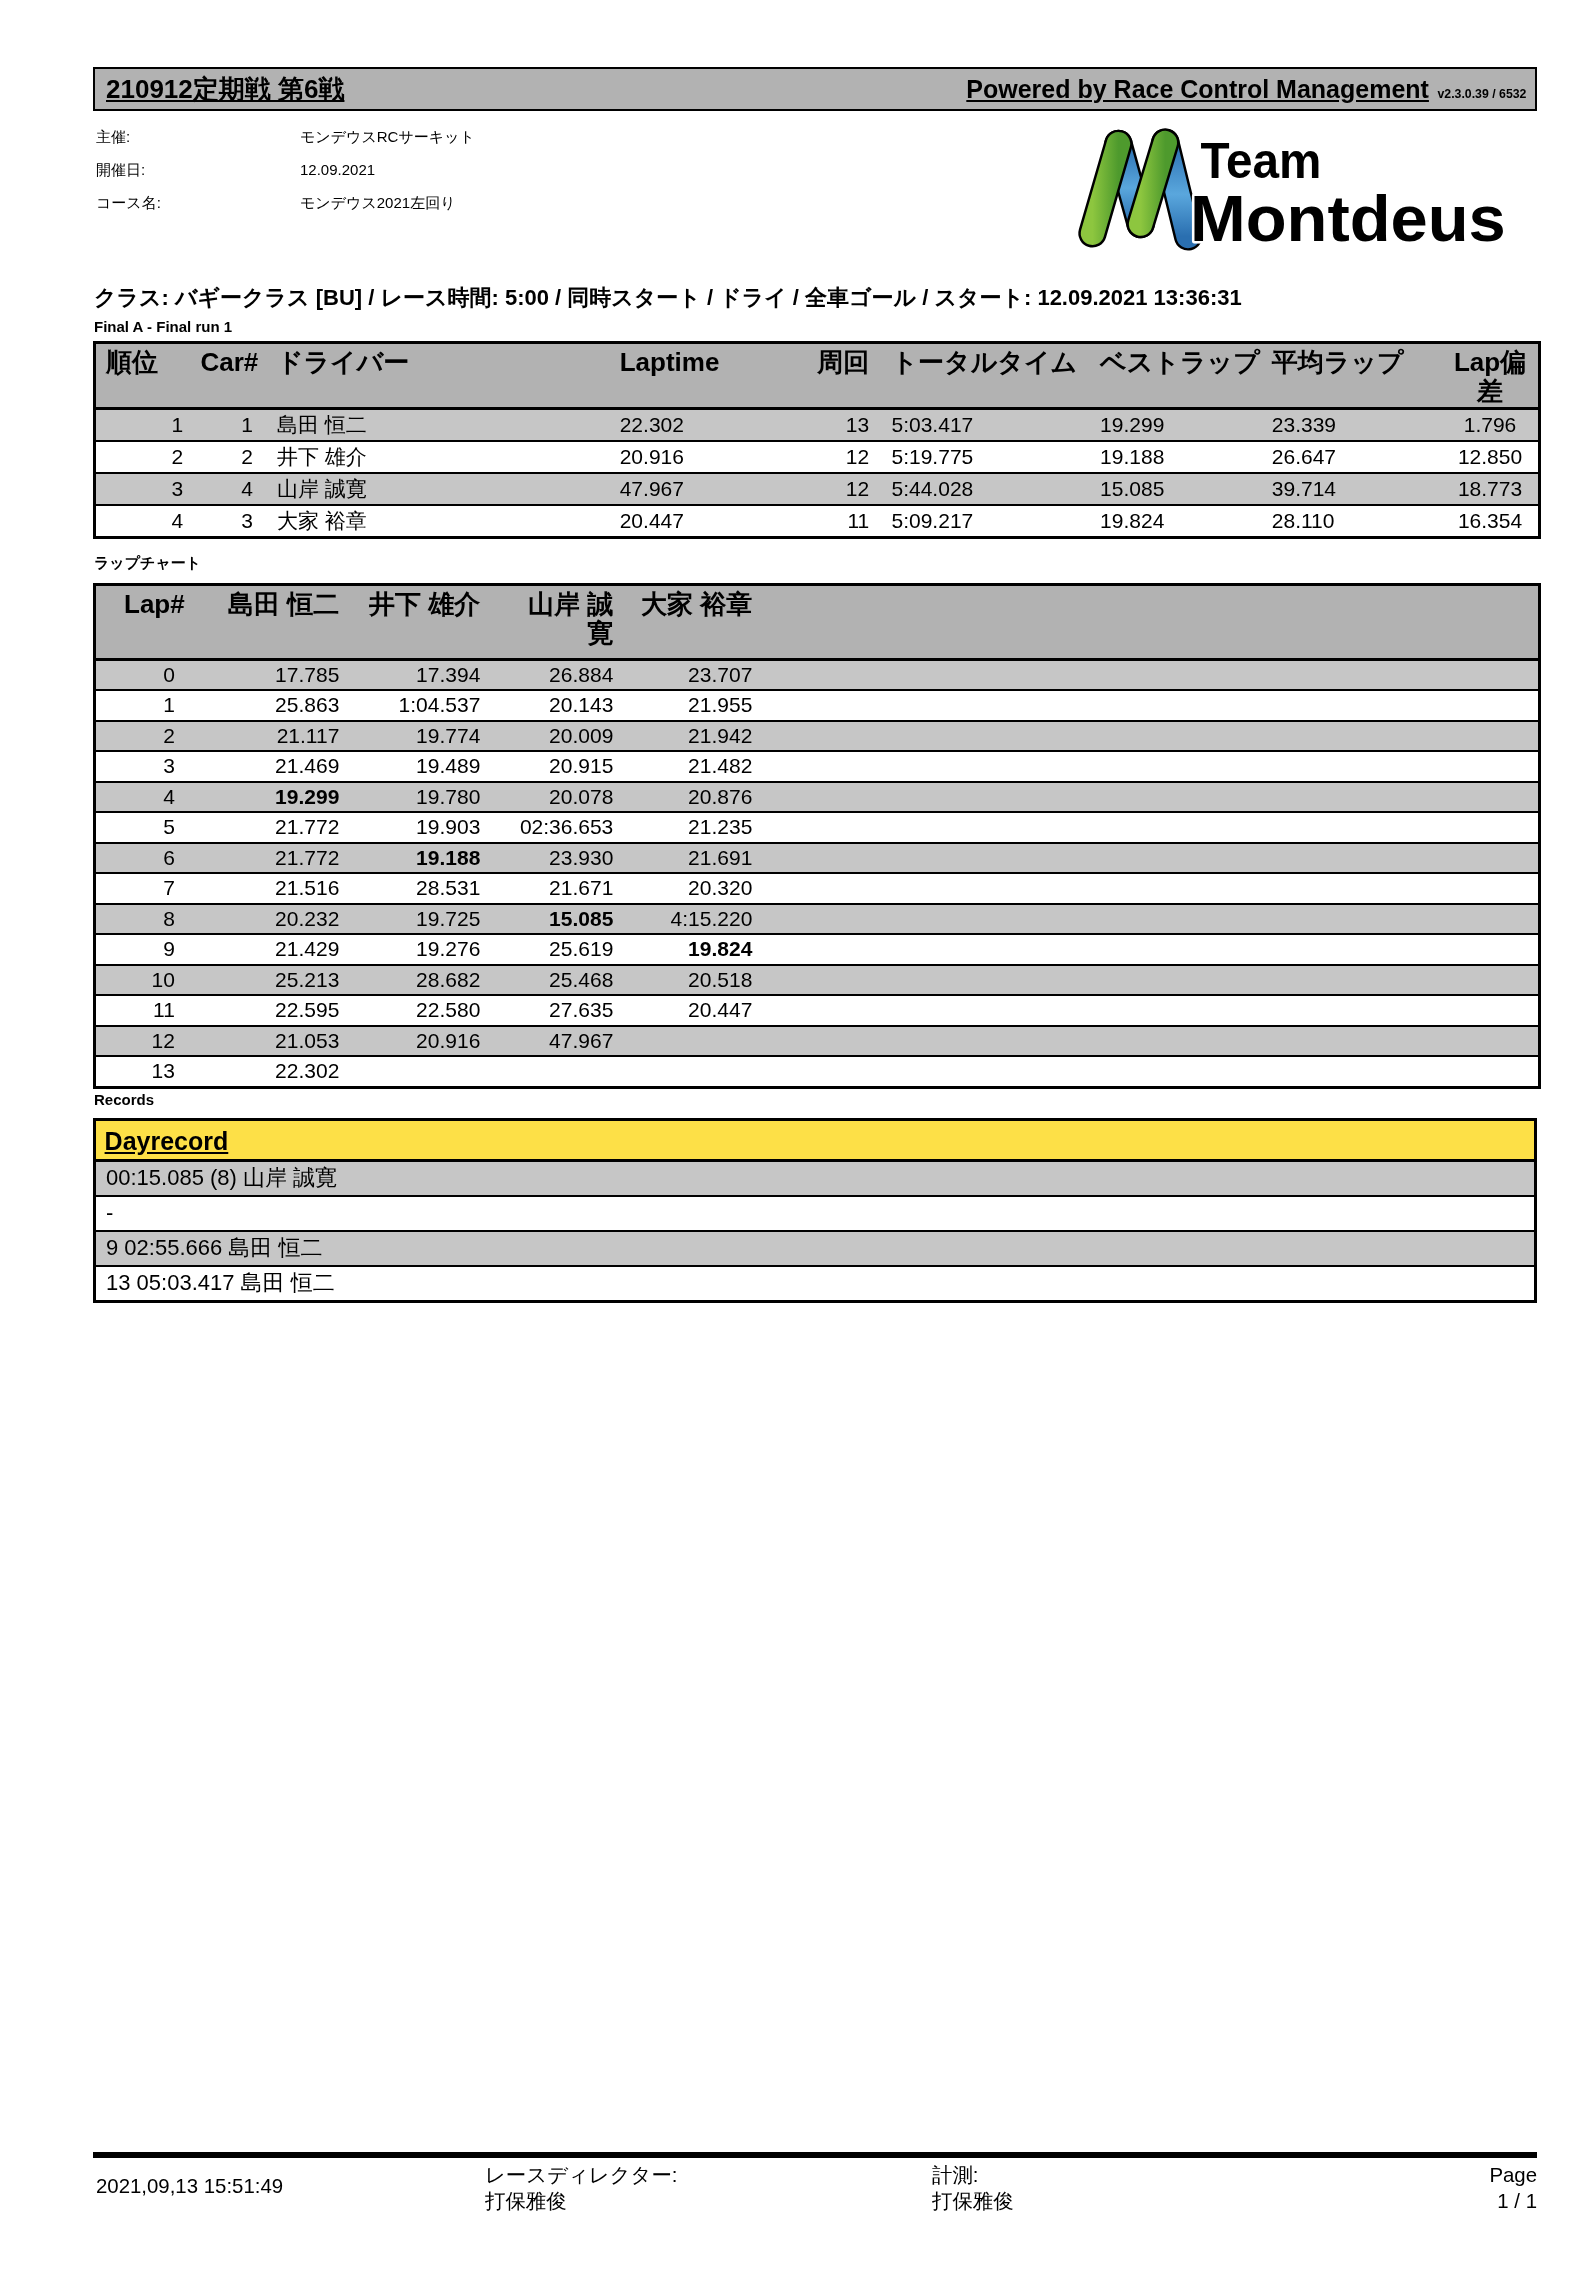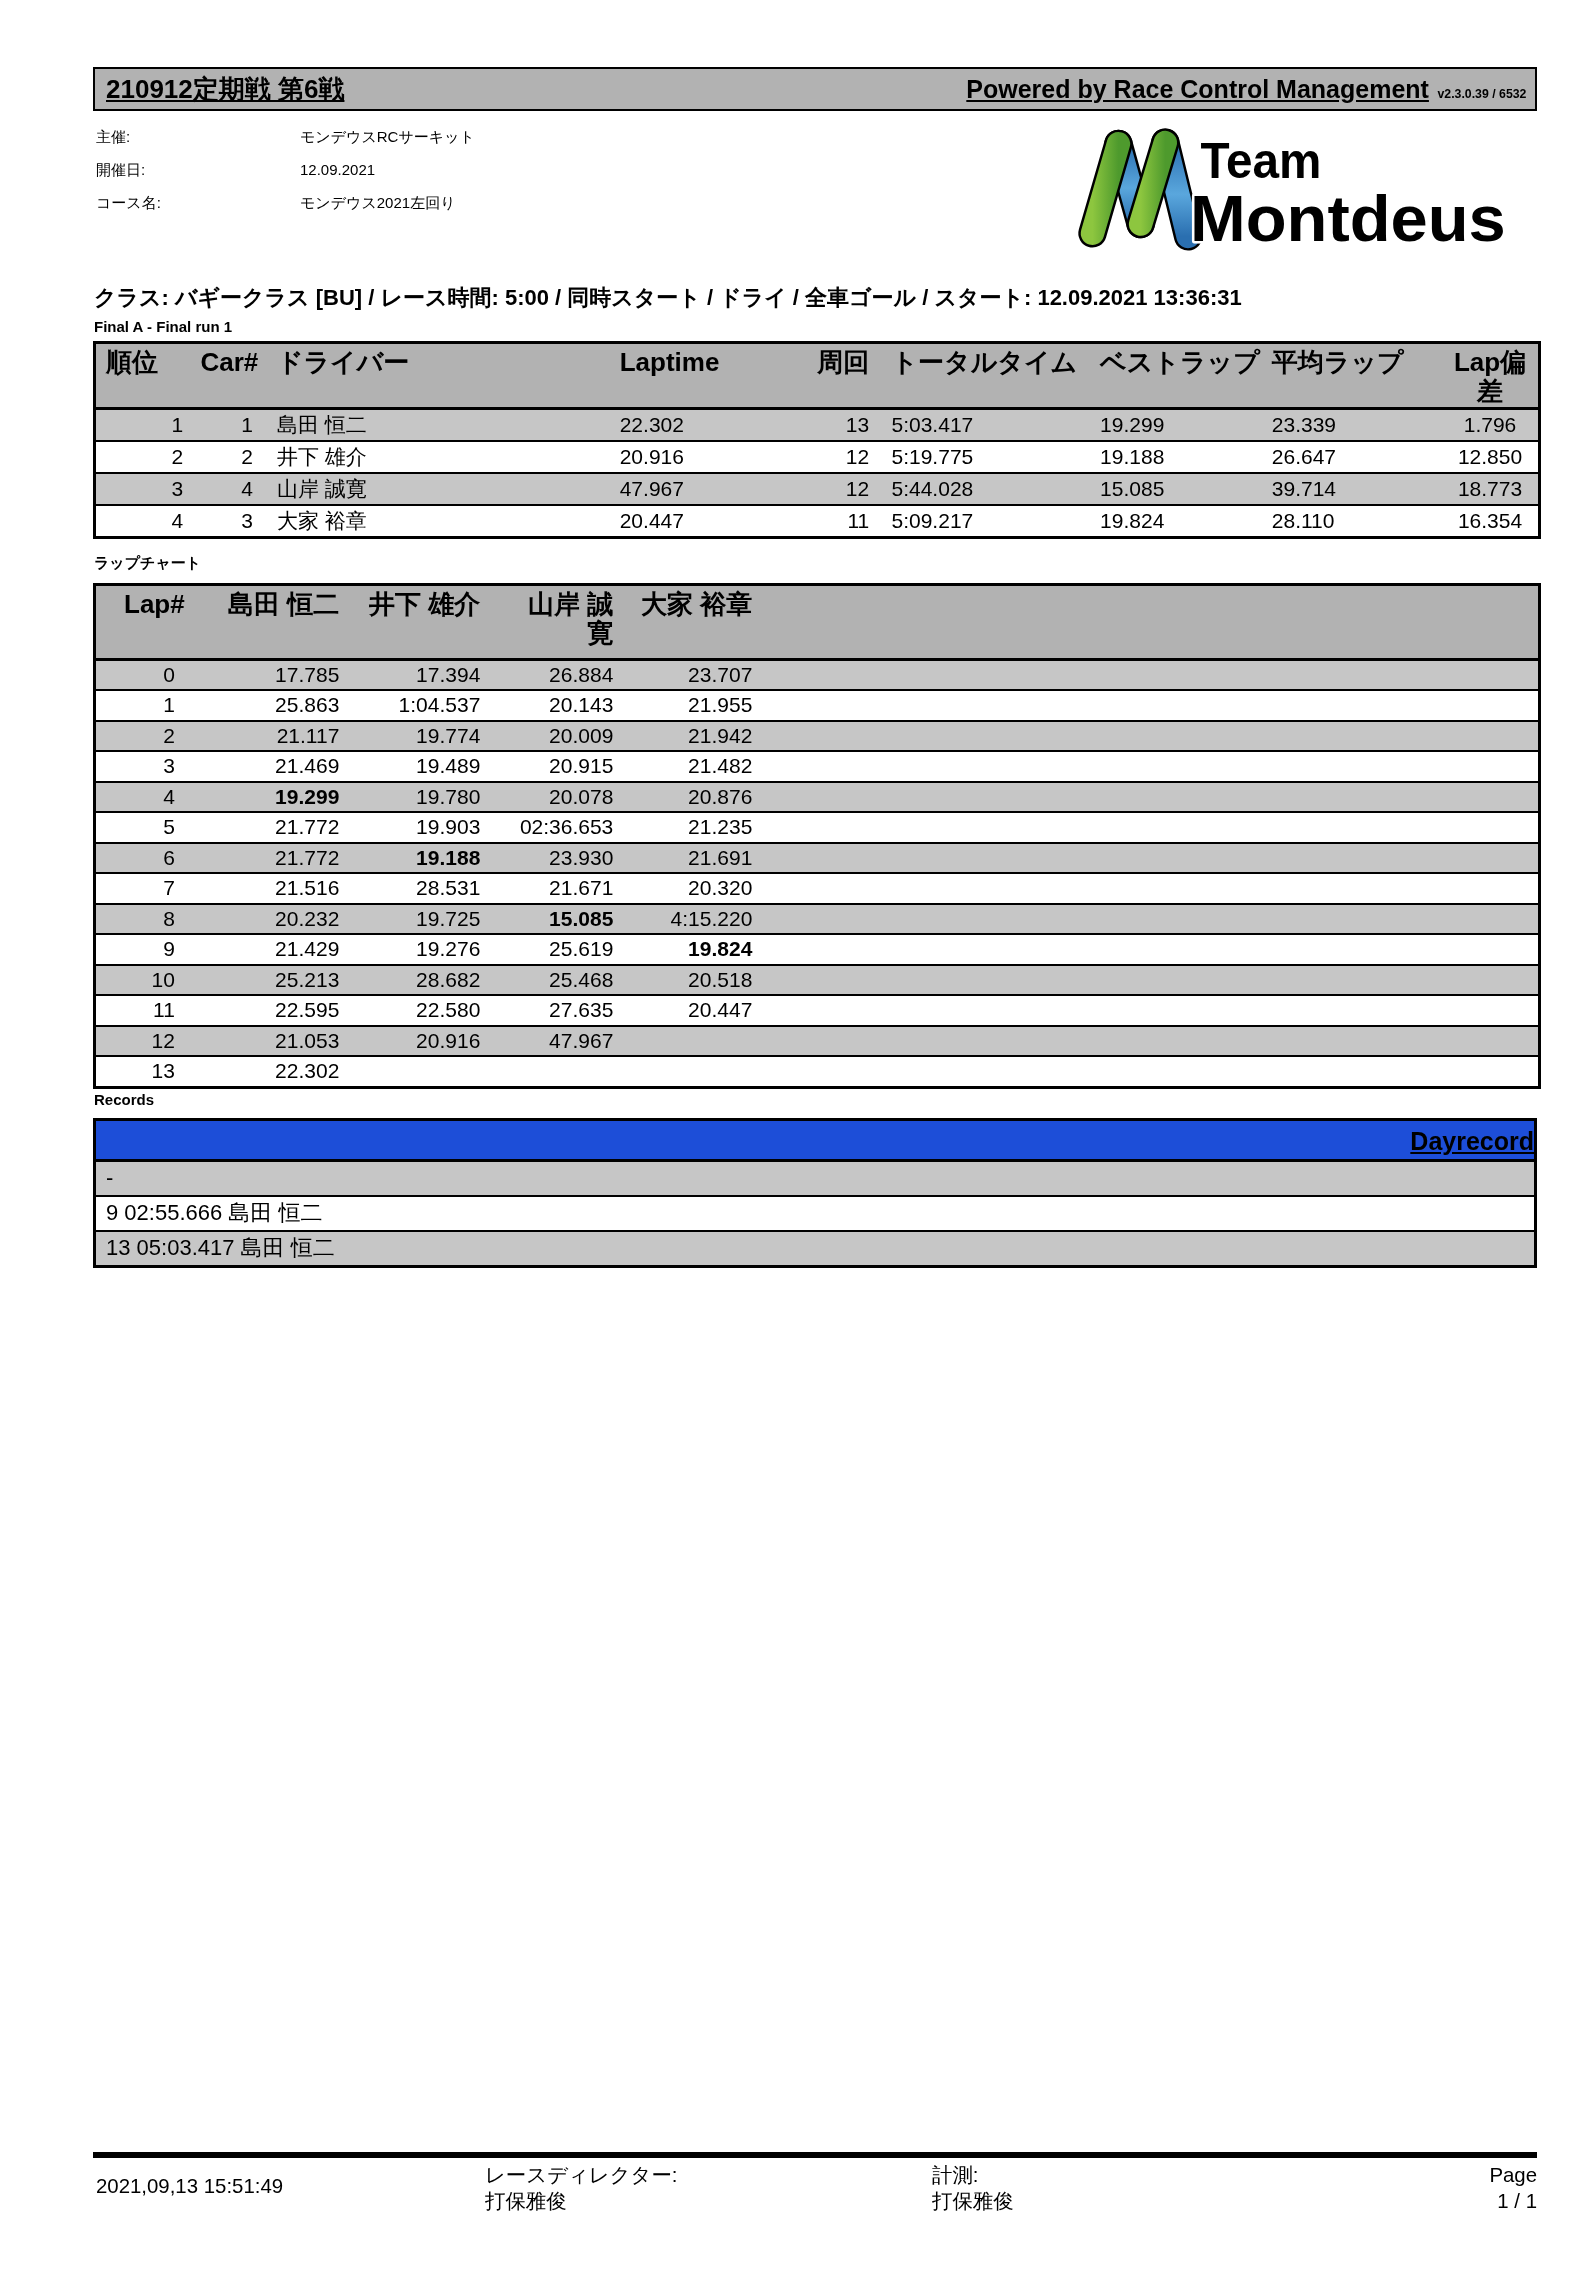--- a/index.html
+++ b/index.html
@@ -70,22 +70,22 @@
   .lap-table thead th:first-child{text-align:left;padding-left:28px;}
   .lap-table th:nth-child(4) .h{display:inline-block;max-width:4.1em;}
   .lap-table tbody td{height:26.5px;text-align:right;padding-right:6.2px;}
   .lap-table tbody td:first-child{padding-right:8.6px;}
   .lap-table td.best{font-weight:bold;}
 
   
   .rec-label{left:94px;top:1091px;}
   .rec-table{left:93px;top:1118px;}
   .rec-table .rhead{
-    background:#1d4ed8;font-size:25px;font-weight:bold;text-decoration:underline;
-    height:35px;text-align:right;padding:2.5px 0 0 8.6px;vertical-align:middle;border-bottom:3.7px solid #000;
+    background:#fde047;font-size:25px;font-weight:bold;text-decoration:underline;
+    height:35px;text-align:left;padding:2.5px 0 0 8.6px;vertical-align:middle;border-bottom:3.7px solid #000;
   }
   .rec-table tbody td{height:31px;font-size:22px;text-align:left;padding-left:10px;}
 
   
   .footer-rule{left:93px;top:2152px;width:1444px;height:6.2px;background:#000;}
   .footer{font-size:20.4px;line-height:26px;}
   .f-ts{left:96px;top:2173px;}
   .f-dir{left:485px;top:2162px;}
   .f-tim{left:932px;top:2162px;}
   .f-page{left:1407px;top:2162px;width:130px;text-align:right;}
@@ -367,20 +367,23 @@
 <div class="abs seclabel rec-label">Records</div>
 
 <table class="abs rpt rec-table">
   <thead>
     <tr>
       <th class="rhead">Dayrecord</th>
     </tr>
   </thead>
   <tbody>
       <tr>
+        <td>00:15.085 (8) 山岸 誠寛</td>
+      </tr>
+      <tr>
         <td>-</td>
       </tr>
       <tr>
         <td>9 02:55.666 島田 恒二</td>
       </tr>
       <tr>
         <td>13 05:03.417 島田 恒二</td>
       </tr>
     </tbody>
 </table>

